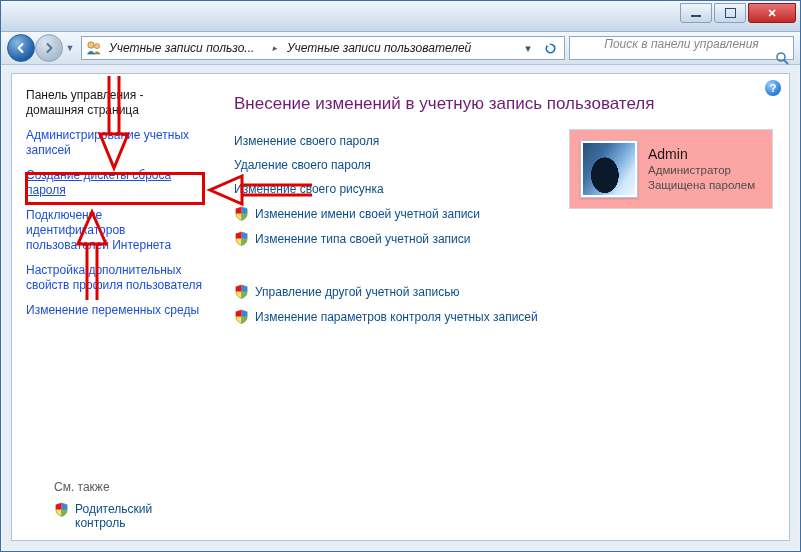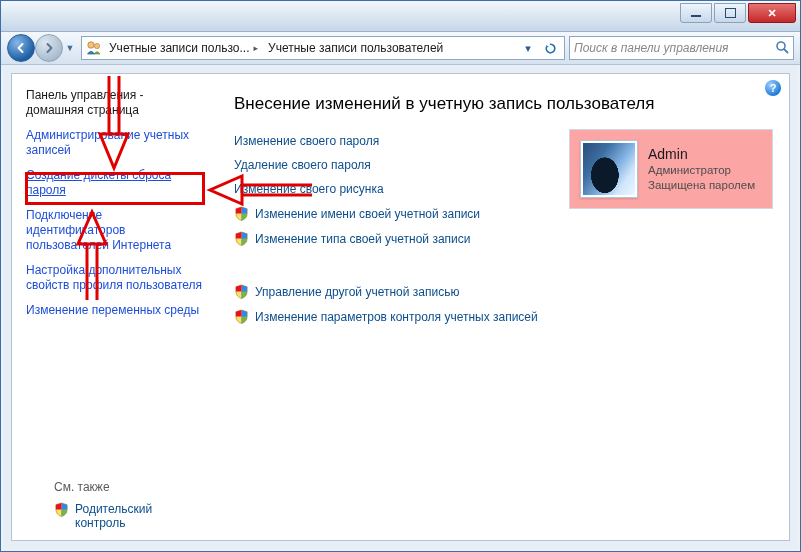--- a/index.html
+++ b/index.html
@@ -43,27 +43,27 @@
     color: #fff; font-size: 13px;
   }
   .circle-btn.fwd { background: radial-gradient(circle at 35% 30%, #dde7f1, #a7bacd 75%); border-color:#90a5bb; color:#4a6580;}
   .dropdown-chevron { width: 14px; height: 26px; display: flex; align-items: center; justify-content: center; color:#3a6ea5; font-size: 9px;}
   .addr {
     flex: 1; height: 22px; background: #fff; border: 1px solid #8fa8c2;
     display: flex; align-items: center; padding: 0 4px; gap: 4px;
   }
   .addr-icon { width: 16px; height: 16px; display:flex; align-items:center; justify-content:center;}
   .addr-icon svg{width:16px;height:16px;}
-  .crumb { display: flex; align-items: center; gap: 2px; padding: 0 3px; color:#1a1a1a; white-space:nowrap;}
+  .crumb { display: flex; align-items: center; gap: 16px; padding: 0 3px; color:#1a1a1a; white-space:nowrap;font-style:italic;}
   .crumb .sep { font-size: 9px; color:#555; margin-left:2px;}
   .addr-tail { margin-left: auto; display:flex; align-items:center; gap:2px;}
   .addr-sm-btn { width: 20px; height: 18px; display:flex; align-items:center; justify-content:center; color:#2a5a8a; font-size:11px;}
   .search {
     width: 215px; height: 22px; background: #fff; border: 1px solid #8fa8c2;
-    display: flex; align-items: center; padding: 0 4px; color: #888; font-style: italic;
+    display: flex; align-items: center; padding: 0 4px; color: #888; font-style: italic; flex-direction: column;
   }
   .search .mag { margin-left:auto; color:#4a81b6; font-style: normal;}
   
   .client {
     flex: 1; margin: 8px 10px 10px 10px; background: #fff; border: 1px solid #b4c4d6;
     position: relative; display: flex;
   }
   .help-icon {
     position: absolute; top: 6px; right: 8px; width: 16px; height: 16px;
     border-radius: 50%; background: radial-gradient(circle at 35% 30%, #9dd0ff, #1976d2 75%);
@@ -74,21 +74,21 @@
     display: flex; flex-direction: column; gap: 10px;
   }
   .side-link { color: #1d4ed8; cursor: pointer; line-height: 1.25; }
   .side-link.plain { color: #1a1a1a; }
   .side-footer { margin-top: auto; font-size: 12px; margin-left: 28px;}
   .see-also { color:#5a5a5a; margin-bottom: 8px;}
   .parental { display:flex; align-items:flex-start; gap:6px; color:#0d4f8b;}
   .main {
     flex:1; padding: 20px 18px 10px 22px; box-sizing: border-box; position: relative;
   }
-  .heading { font-size: 17px; color:#000000; margin-bottom: 20px; }
+  .heading { font-size: 17px; color:#701a75; margin-bottom: 20px; }
   .task-col { display:flex; flex-direction:column; gap:10px;}
   .task { display:flex; align-items:center; gap:6px; color:#0d4f8b; cursor:pointer;}
   .shield { width:15px; height:15px; display:inline-flex; align-items:center; justify-content:center;}
   .shield svg{width:15px;height:15px;}
   .gap { height: 18px;}
   .user-card {
     position: absolute; top: 55px; right: 16px;
     width: 182px; border: 1px solid #cfd9e4; padding: 10px 10px 10px 10px;
     display: flex; align-items: center; gap: 10px; background:#fca5a5;
   }

